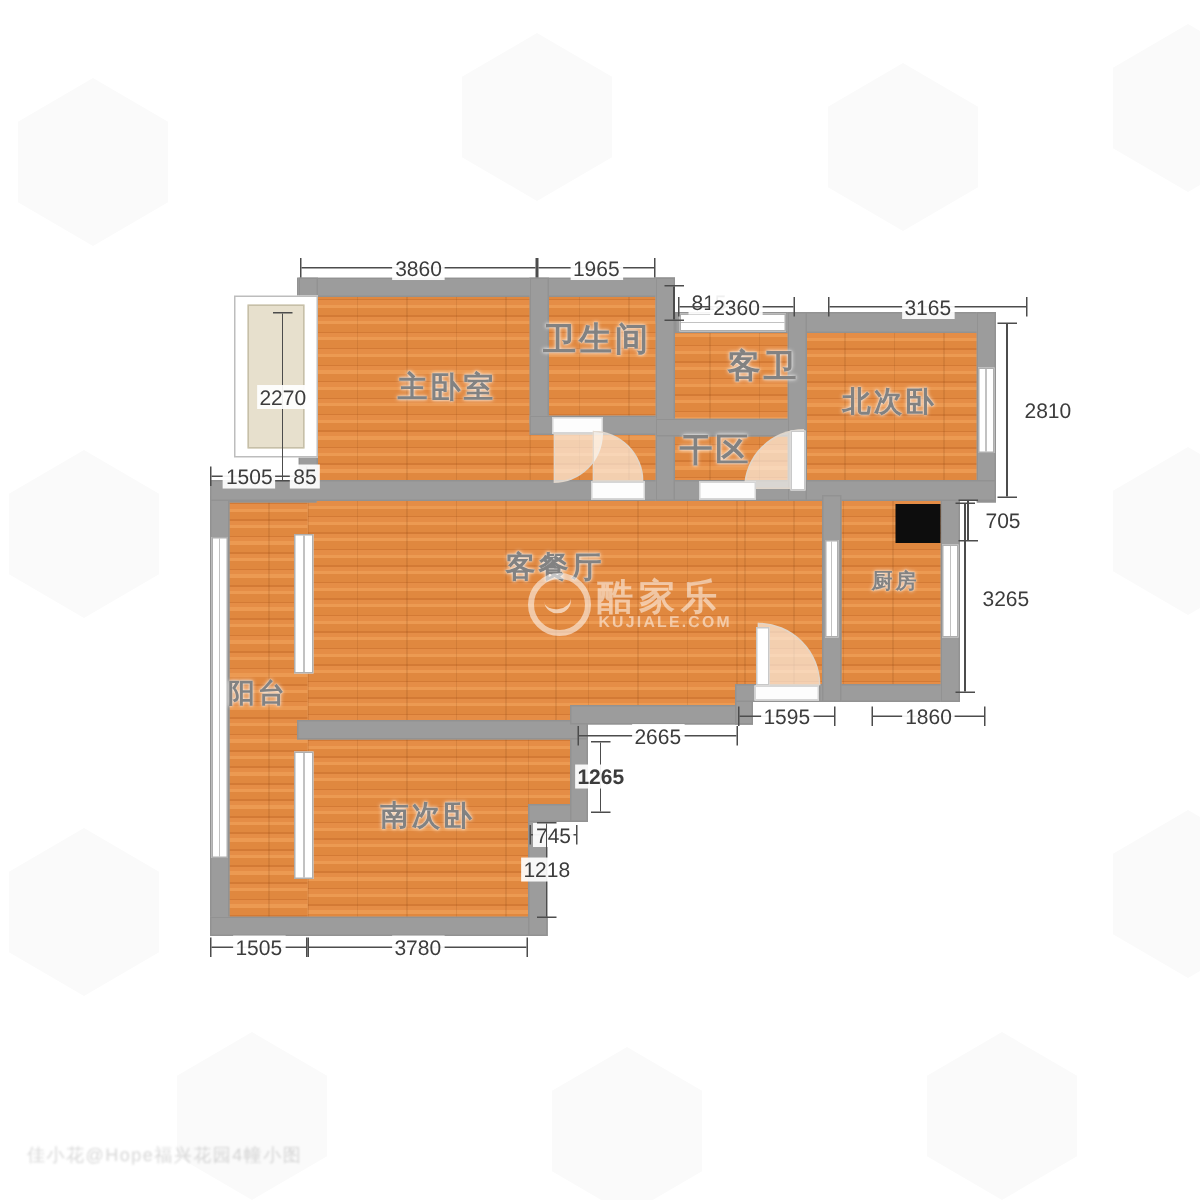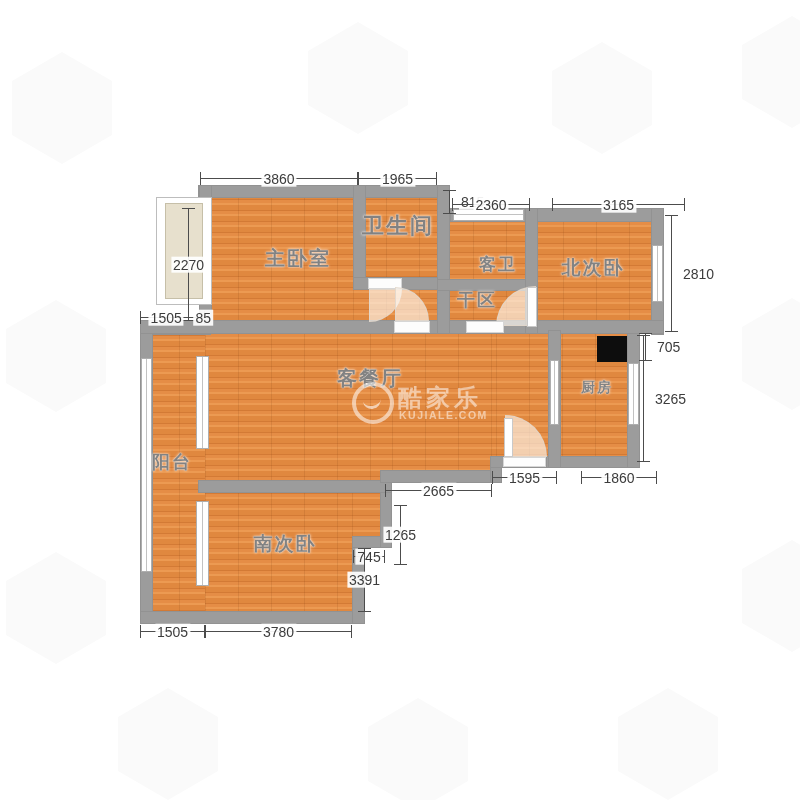--- a/index.html
+++ b/index.html
@@ -112,23 +112,23 @@
   <div class="arc" style="left:496px;top:286px;width:40px;height:40px;border-radius:100% 0 0 0;"></div>
   <div class="open" style="left:466px;top:321px;width:38px;height:12px;"></div>
   <div class="open" style="left:503px;top:457px;width:43px;height:10px;"></div>
   <div class="leaf" style="left:504px;top:418px;width:9px;height:39px;"></div>
   <div class="arc" style="left:505px;top:415px;width:42px;height:42px;border-radius:0 100% 0 0;"></div>
 
   <div class="flue" style="left:597px;top:336px;width:30px;height:26px;"></div>
 
   <div class="rlabel" style="left:298px;top:258px;font-size:20px;">主卧室</div>
   <div class="rlabel" style="left:398px;top:226px;font-size:22px;">卫生间</div>
-  <div class="rlabel" style="left:498px;top:244px;font-size:17px;margin-top:20px;">客卫</div>
+  <div class="rlabel" style="left:509px;top:244px;font-size:22px;">客卫</div>
   <div class="rlabel" style="left:593px;top:268px;font-size:19px;">北次卧</div>
-  <div class="rlabel" style="left:477px;top:300px;font-size:18px;">干区</div>
+  <div class="rlabel" style="left:477px;top:300px;font-size:22px;">干区</div>
   <div class="rlabel" style="left:370px;top:378px;font-size:20px;">客餐厅</div>
   <div class="rlabel" style="left:597px;top:388px;font-size:14px;">厨房</div>
   <div class="rlabel" style="left:172px;top:462px;font-size:18px;">阳台</div>
   <div class="rlabel" style="left:285px;top:544px;font-size:19px;">南次卧</div>
 
   <div class="dimh" style="left:200px;top:172px;width:158px;">
       <span>3860</span>
     </div>
   <div class="dimh" style="left:358px;top:172px;width:79px;">
       <span>1965</span>
@@ -156,40 +156,41 @@
     </div>
   <div class="dimh" style="left:492px;top:471px;width:65px;">
       <span>1595</span>
     </div>
   <div class="dimh" style="left:557px;top:471px;width:76px;margin-left:24px;">
       <span>1860</span>
     </div>
   <div class="dimh" style="left:385px;top:484px;width:107px;">
       <span>2665</span>
     </div>
-  <div class="dimv" style="left:394px;top:505px;height:60px;">
+  <div class="dimv" style="left:394px;top:494px;height:48px;font-weight:bold;">
       <span>1265</span>
     </div>
   <div class="dimh" style="left:353px;top:550px;width:32px;">
       <span>745</span>
     </div>
   <div class="dimv" style="left:358px;top:548px;height:64px;">
-      <span>3391</span>
+      <span>1218</span>
     </div>
   <div class="dimh" style="left:140px;top:311px;width:65px;">
     <span class="at40">1505</span>
     <span class="at97">85</span>
   </div>
   <div class="dimh" style="left:140px;top:625px;width:65px;">
       <span>1505</span>
     </div>
   <div class="dimh" style="left:205px;top:625px;width:147px;">
       <span>3780</span>
     </div>
 
   <div class="wm-circle" style="left:352px;top:382px;">
       <div class="wm-smile"></div>
     </div>
   <div class="wm-brand" style="left:398px;top:382px;">酷家乐</div>
   <div class="wm-site" style="left:399px;top:409px;">KUJIALE.COM</div>
 
+  <div class="wm-corner" style="left:18px;top:762px;">佳小花@Hope福兴花园4幢小图</div>
 
 </div>
 
 </body></html>

